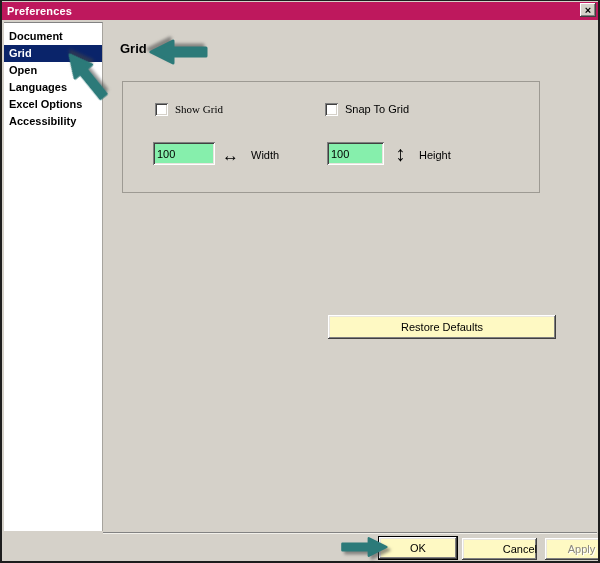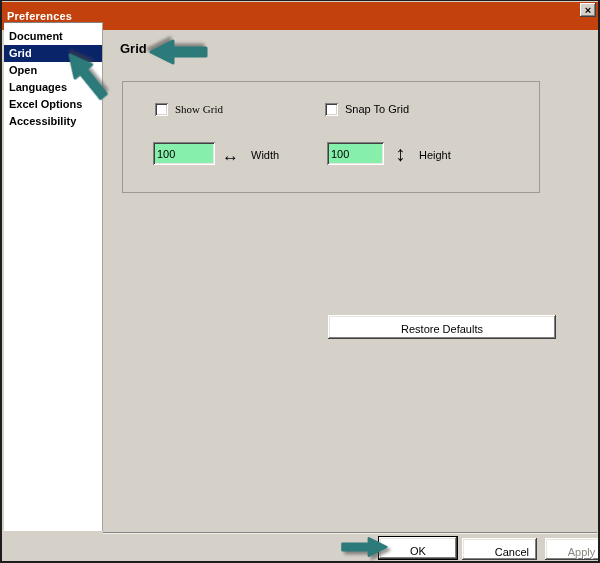--- a/index.html
+++ b/index.html
@@ -5,21 +5,21 @@
   html,body{margin:0;padding:0;}
   body{
     width:600px;height:563px;position:relative;overflow:hidden;
     font-family:"Liberation Sans",sans-serif;font-size:11px;color:#000;
     background:#fff;
   }
   .window{position:absolute;inset:0;background:#d5d1c9;}
   .window-border{position:absolute;inset:0;border:2px solid #1d1d1d;border-top-width:1px;
     pointer-events:none;z-index:90;box-sizing:border-box;}
   
-  .titlebar{position:absolute;left:2px;top:2px;right:2px;height:28px;background:#c2410c;
+  .titlebar{position:absolute;left:2px;top:2px;right:2px;height:18px;background:#be185d;
     display:flex;align-items:center;}
   .titlebar .title{color:#fff;font-weight:bold;font-size:11px;padding-left:5px;letter-spacing:.2px;}
   .closebtn{position:absolute;right:2px;top:1px;width:16px;height:14px;background:#d5d1c9;
     border:0;padding:0;line-height:12px;text-align:center;cursor:default;
     box-shadow:inset -1px -1px 0 #404040,inset 1px 1px 0 #fff,inset -2px -2px 0 #808080;
     font-family:"Liberation Sans",sans-serif;font-size:11px;font-weight:bold;color:#000;}
   
   .sidebar{position:absolute;left:4px;top:22px;width:99px;height:509px;background:#fff;
     border-top:1px solid #828282;border-right:1px solid #a6a39d;box-sizing:border-box;
     padding-top:5px;}
@@ -31,21 +31,21 @@
     border:1px solid #9d9a93;box-sizing:border-box;}
   .checkbox{position:absolute;width:13px;height:13px;background:#fff;
     box-shadow:inset 1px 1px 0 #808080,inset -1px -1px 0 #fff,inset 2px 2px 0 #404040,inset -2px -2px 0 #d5d1c9;}
   .cb-label{position:absolute;line-height:13px;}
   .textfield{position:absolute;width:62px;height:23px;background:#86efac;border:0;margin:0;
     box-sizing:border-box;padding:2px 4px;font-family:"Liberation Sans",sans-serif;font-size:11px;
     box-shadow:inset 1px 1px 0 #808080,inset -1px -1px 0 #fff,inset 2px 2px 0 #404040,inset -2px -2px 0 #e8e5df;}
   .dim-icon{position:absolute;font-size:17px;line-height:17px;color:#000;}
   .dim-label{position:absolute;line-height:12px;}
   
-  .btn{position:absolute;background:#ffffff;border:0;margin:0;padding:8px;cursor:default;
+  .btn{position:absolute;background:#fef9c3;border:0;margin:0;padding:0;cursor:default;
     font-family:"Liberation Sans",sans-serif;font-size:11px;color:#000;text-align:center;
     box-shadow:inset -1px -1px 0 #404040,inset 1px 1px 0 #fff,inset -2px -2px 0 #808080,inset 2px 2px 0 #e9e6df;}
   .btn-restore{left:328px;top:315px;width:228px;height:24px;}
   .btn-ok{left:378px;top:536px;width:80px;height:24px;border:1px solid #000;box-sizing:border-box;}
   .btn-cancel{left:462px;top:538px;width:75px;height:22px;text-align:right;}
   .btn-apply{left:545px;top:538px;width:73px;height:22px;color:#8a877f;text-shadow:1px 1px 0 #fff;}
   .footer-divider{position:absolute;left:103px;top:532px;width:494px;height:0;
     border-top:1px solid #828282;border-bottom:1px solid #f2f0ea;}
   
   .arrow{position:absolute;z-index:100;filter:drop-shadow(3px 3px 1.5px rgba(70,70,70,.55));pointer-events:none;}

